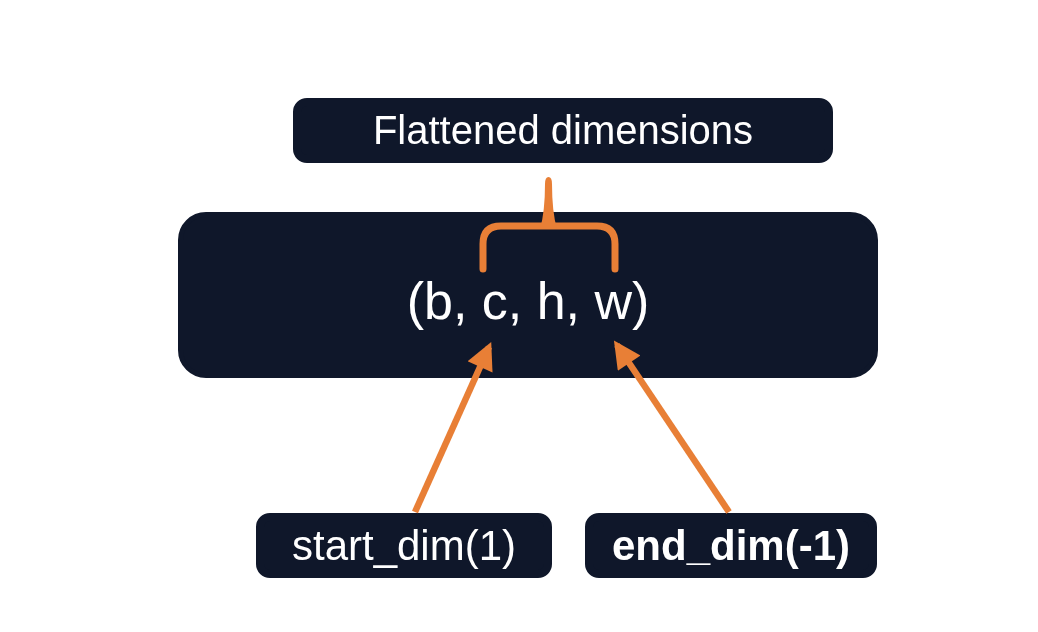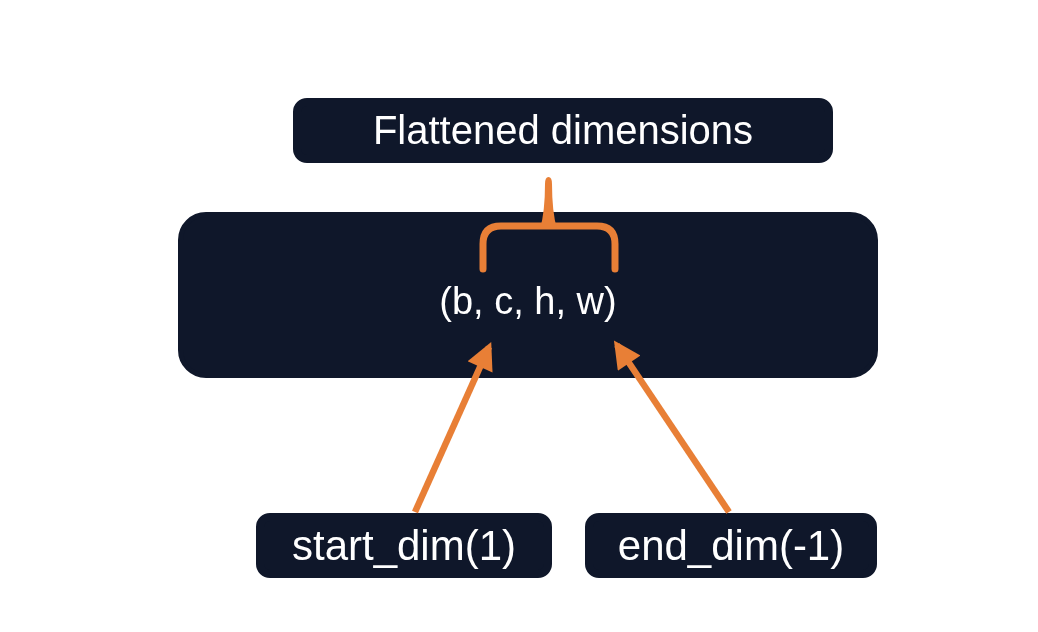--- a/index.html
+++ b/index.html
@@ -33,39 +33,40 @@
     border-radius: 14px;
     font-size: 40px;
   }
   .tensor-box {
     left: 178px;
     top: 212px;
     width: 700px;
     height: 166px;
     border-width: 5px;
     border-radius: 28px;
-    font-size: 38px;
+    font-size: 52px;
   }
   .tensor-box span {
     position: relative;
     top: 6px;
   }
   .param-box {
     top: 513px;
     height: 65px;
     border-radius: 14px;
     font-size: 42px;
   }
   .start-box {
     left: 256px;
     width: 296px;
   }
   .end-box {
     left: 585px;
     width: 292px;
+    font-weight: bold;
   }
   .overlay {
     position: absolute;
     left: 0;
     top: 0;
     width: 1038px;
     height: 632px;
     pointer-events: none;
     z-index: 5;
   }

